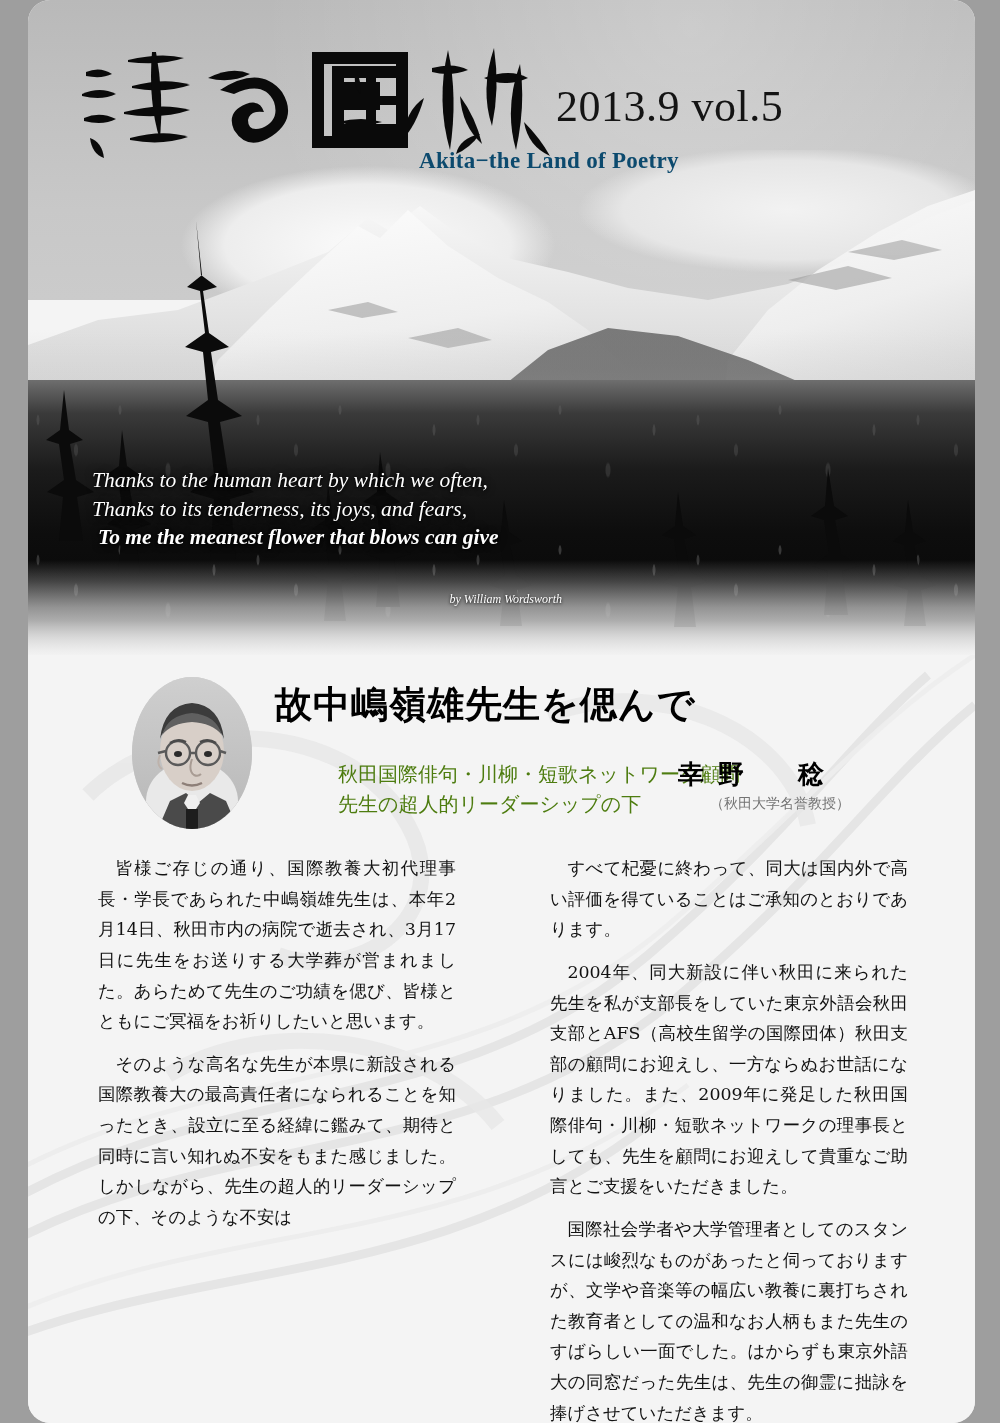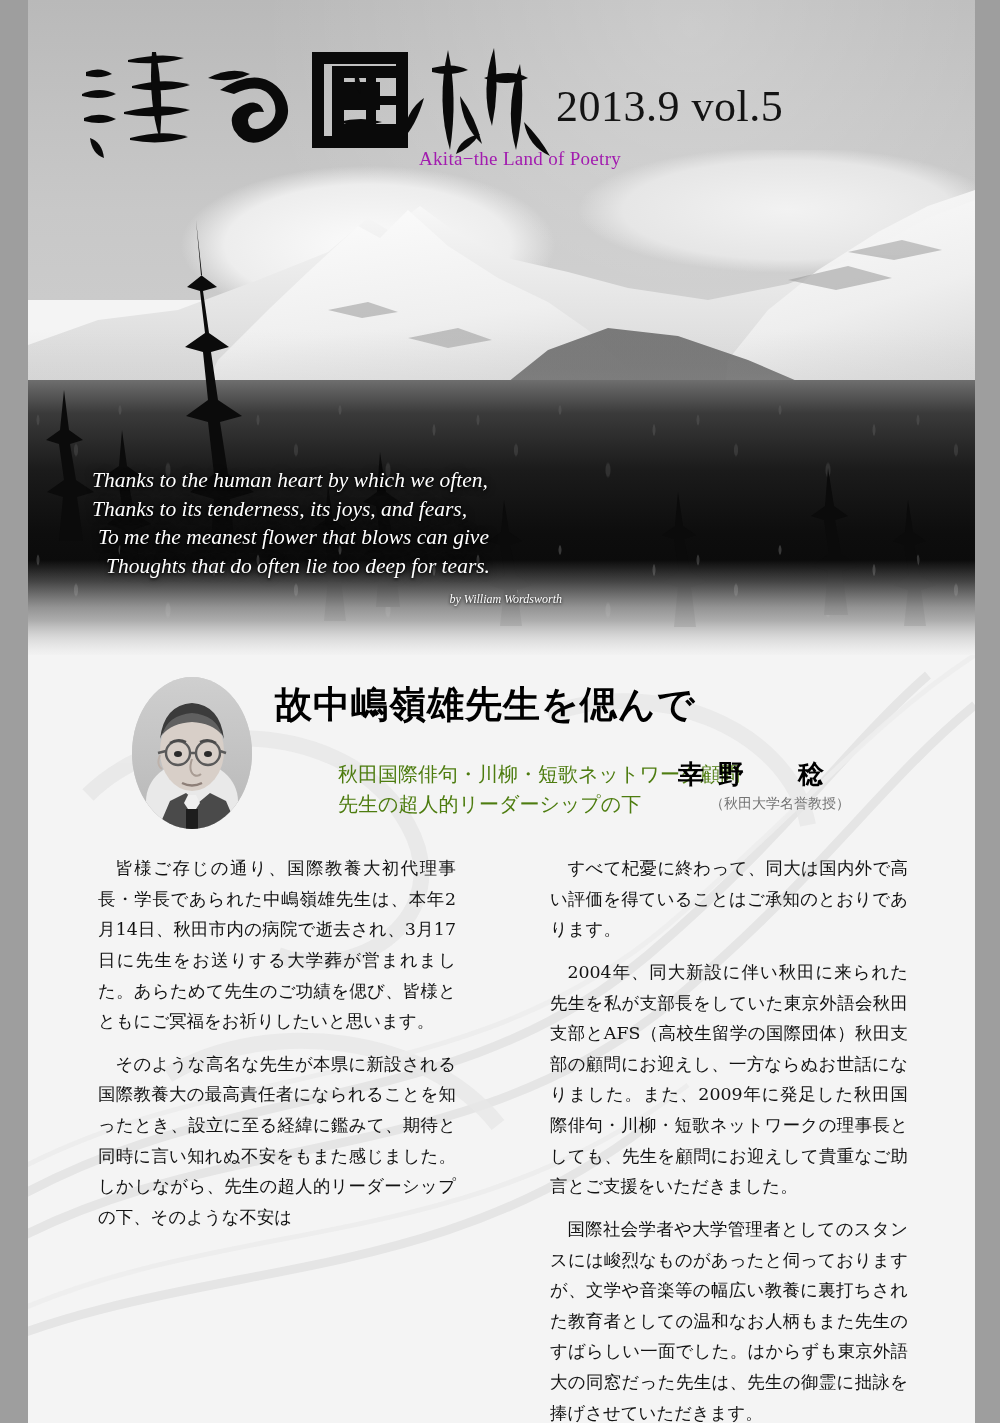--- a/index.html
+++ b/index.html
@@ -1,21 +1,21 @@
 <!DOCTYPE html>
 <html lang="ja"><head>
 <meta charset="utf-8">
 <title>詩の国秋田 2013.9 vol.5</title>
 <style>
   html,body{margin:0;padding:0;background:#9e9e9e;}
   body{width:1000px;height:1423px;overflow:hidden;
        font-family:"Liberation Serif","DejaVu Serif",serif;}
 
   .page{position:absolute;left:28px;top:0;width:947px;height:1423px;
-        background:#f4f4f4;overflow:hidden;}
+        background:#f4f4f4;overflow:hidden;border-radius:22px;}
 
   
   .hero{position:absolute;left:0;top:0;width:947px;height:660px;overflow:hidden;}
   .sky{position:absolute;left:0;top:0;width:947px;height:300px;
        background:linear-gradient(180deg,#b9b9b9 0%,#c2c2c2 40%,#c8c8c8 70%,#cbcbcb 100%);}
   .sky:after{content:"";position:absolute;inset:0;
        background:radial-gradient(circle at 70% 10%, rgba(255,255,255,.25), rgba(0,0,0,0) 60%);}
 
   
   .mtn-far{position:absolute;left:0;top:150px;width:947px;height:230px;
@@ -40,29 +40,29 @@
       background-size:220px 140px;}
   .bottom-fade{position:absolute;left:0;top:560px;width:947px;height:105px;
       background:linear-gradient(180deg,rgba(244,244,244,0) 0%,rgba(244,244,244,.55) 45%,#f4f4f4 100%);}
 
   .conifers{position:absolute;left:0;top:200px;width:947px;height:440px;}
 
   
   .brush{position:absolute;left:52px;top:38px;width:470px;height:130px;}
   .issue{position:absolute;left:528px;top:85px;font-size:44px;color:#141414;
          letter-spacing:.5px;line-height:1;}
-  .subtitle{position:absolute;left:391px;top:148px;font-size:19px;color:#a21caf;
-            letter-spacing:.3px;}
+  .subtitle{position:absolute;left:391px;top:148px;font-size:23px;color:#0c4a6e;
+            letter-spacing:.3px;font-weight:bold;}
 
   
   .quote{position:absolute;left:64px;top:466px;width:470px;color:#fff;
          font-style:italic;font-size:21.5px;line-height:1.33;
          text-shadow:0 1px 3px rgba(0,0,0,.95),0 0 8px rgba(0,0,0,.8);}
   .quote .l{display:block;}
-  .quote .l.i1{padding-left:6px;}
+  .quote .l.i1{padding-left:6px;font-weight:bold;}
   .quote .l.i2{padding-left:14px;}
   .quote-by{position:absolute;left:64px;top:592px;width:470px;text-align:right;
             color:#fff;font-style:italic;font-size:12px;
             text-shadow:0 1px 3px rgba(0,0,0,.95);}
 
   
   .article{position:absolute;left:0;top:655px;width:947px;height:768px;
            background:#f4f4f4;overflow:hidden;}
   .wm{position:absolute;left:0;top:0;width:947px;height:768px;overflow:hidden;}
 
@@ -218,21 +218,20 @@
       </svg>
     </div>
 
     <div class="issue">2013.9 vol.5</div>
     <div class="subtitle">Akita−the Land of Poetry</div>
 
     <div class="quote">
       <span class="l">Thanks to the human heart by which we often,</span>
       <span class="l">Thanks to its tenderness, its joys, and fears,</span>
       <span class="l i1">To me the meanest flower that blows can give</span>
-      <span class="l i2">Thoughts that do often lie too deep for tears.</span>
     </div>
     <div class="quote-by">by William Wordsworth</div>
   </div>
 
   <div class="article">
 
     <div class="wm">
       <svg width="947" height="768" viewBox="0 0 947 768">
         <g stroke="#e4e4e4" fill="none" stroke-width="9" opacity=".9">
           <path d="M-40,560 C180,420 420,470 620,300 C760,180 820,90 900,20"></path>

